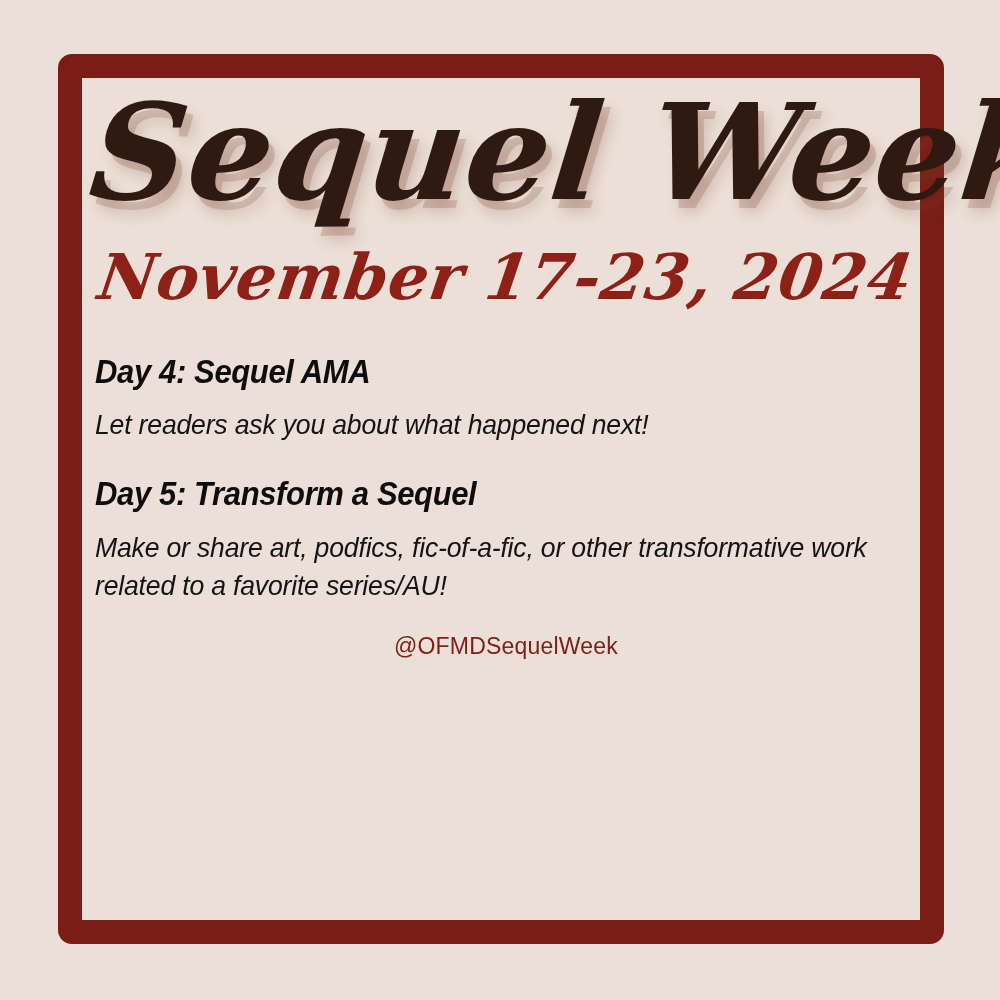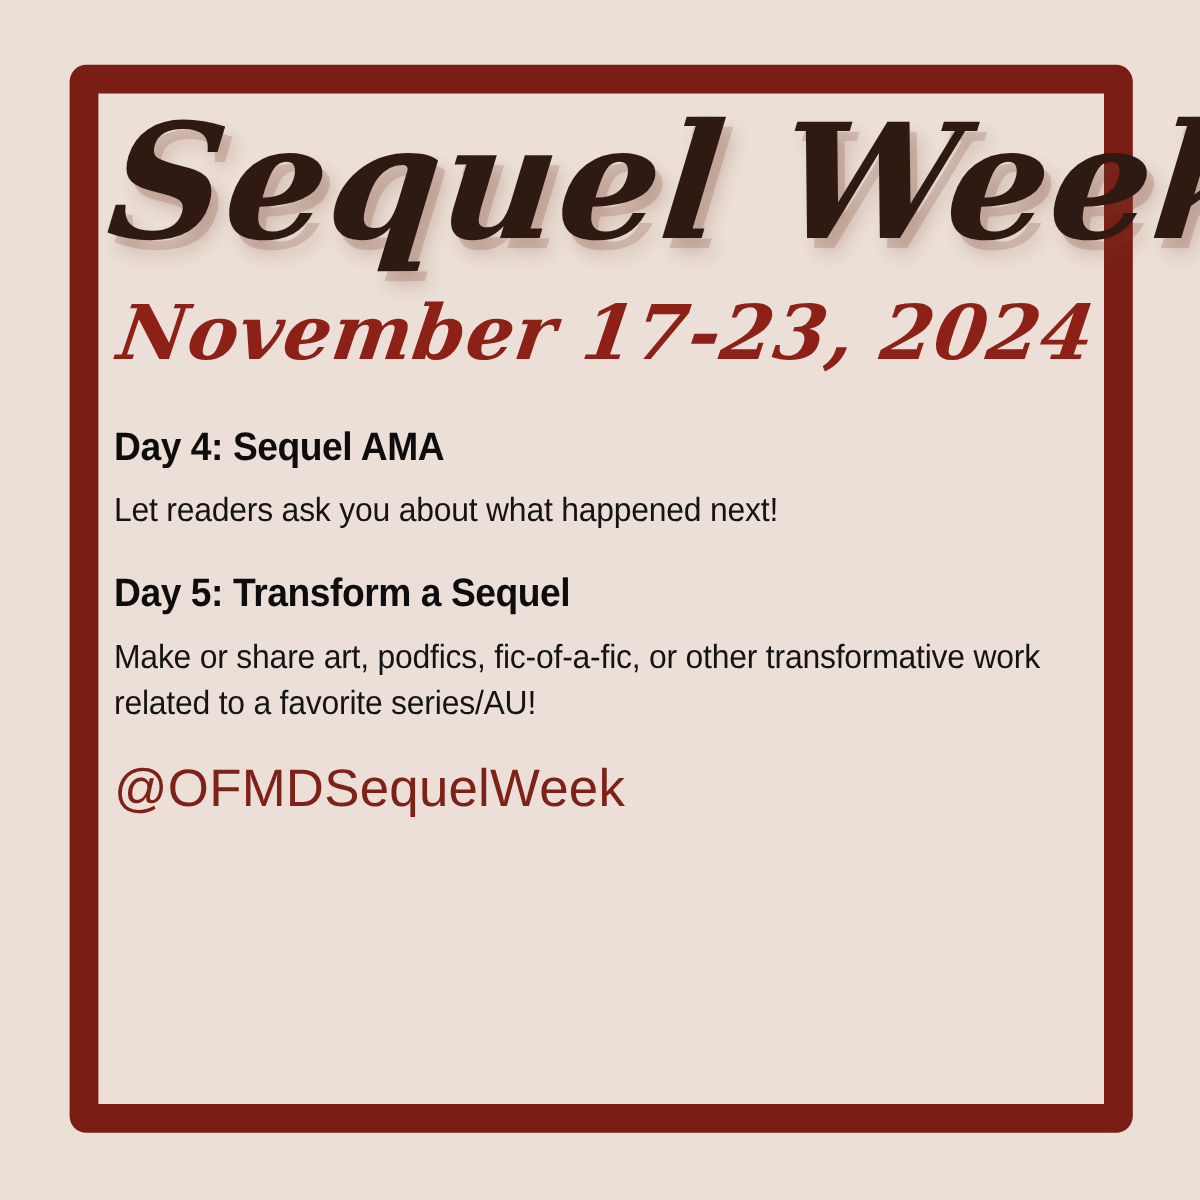--- a/index.html
+++ b/index.html
@@ -101,20 +101,21 @@
   
   .schedule {
     position: absolute;
     left: 13px;
     top: 274px;
     width: 822px;
   }
 
   .entry {
     margin: 0 0 6px 0;
+    font-style: italic;
   }
 
   .entry-heading {
     margin: 0;
     font-family: "Liberation Sans", sans-serif;
     font-weight: 700;
     font-size: 33px;
     line-height: 1.22;
     letter-spacing: -0.4px;
     color: #0d0d0d;
@@ -137,24 +138,24 @@
 
   .entry-4  { margin-bottom: 30px; }
   .entry-5  { margin-bottom: 28px; }
   .entry-6  { margin-bottom: 30px; }
   .entry-7  { margin-bottom: 14px; }
 
   
   .handle {
     margin: 16px 0 0 0;
     width: 822px;
-    text-align: left;
+    text-align: center;
     font-family: "Liberation Sans", sans-serif;
     font-weight: 400;
-    font-size: 44px;
+    font-size: 23px;
     letter-spacing: 0.2px;
     color: #7e2219;
   }
 </style>
 </head>
 <body>
 
 <div class="poster">
 
   <div class="frame"></div>

